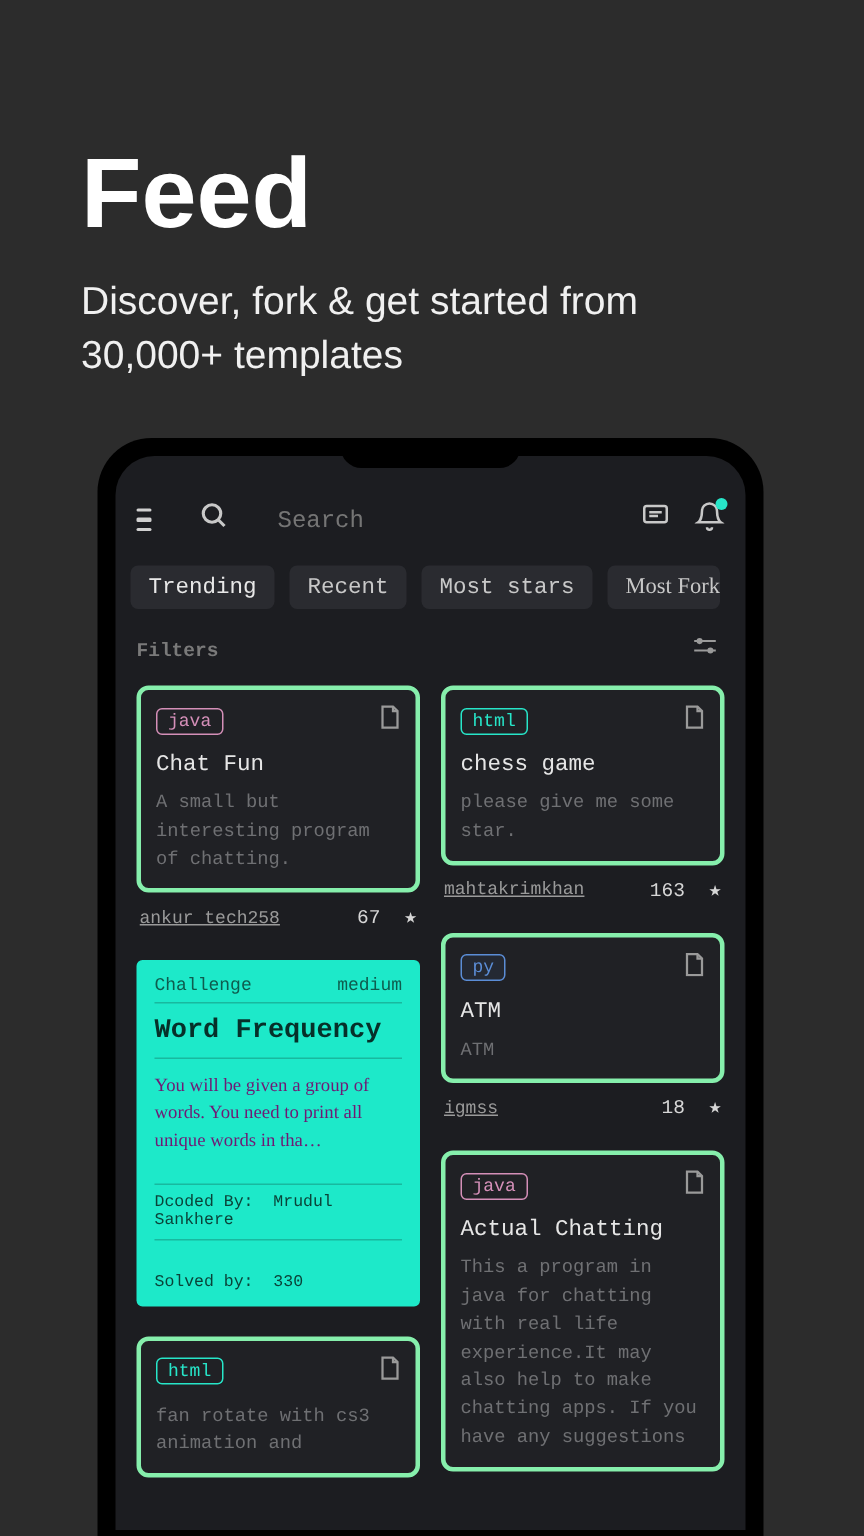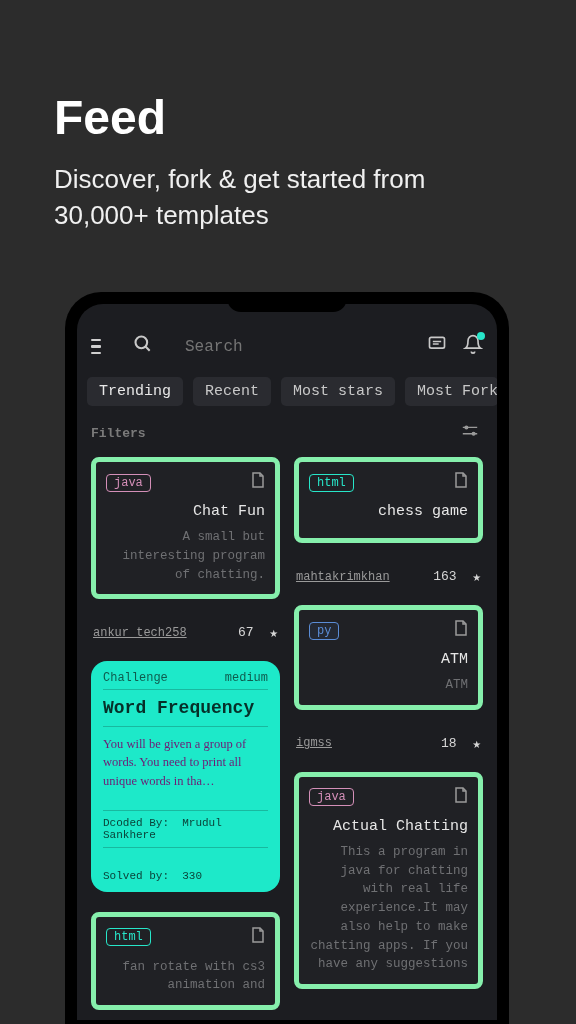--- a/index.html
+++ b/index.html
@@ -9,21 +9,21 @@
   width: 576px;
   height: 1024px;
   overflow: hidden;
   position: relative;
 }
 .hero {
   padding: 90px 54px 20px 54px;
   color: #fff;
 }
 .hero h1 {
-  font-size: 48px;
+  font-size: 66px;
   font-weight: 700;
   margin-bottom: 16px;
 }
 .hero p {
   font-size: 26px;
   font-weight: 400;
   line-height: 1.4;
   color: #f0f0f0;
 }
 .phone {
@@ -110,21 +110,21 @@
 .tab {
   background: #2a2b30;
   color: #c8c8c8;
   padding: 6px 12px;
   border-radius: 5px;
   font-size: 15px;
   font-family: 'Courier New', monospace;
   flex-shrink: 0;
 }
 .tab.active { color: #e8e8e8; }
-.tab.cut { padding-right: 0; }
+.tab.cut { padding-right: 0; font-family: Liberation Serif, serif; }
 .filters-row {
   display: flex;
   align-items: center;
   justify-content: space-between;
   padding: 8px 18px 14px 14px;
 }
 .filters-label {
   color: #7a7a7a;
   font-size: 13px;
   font-weight: bold;
@@ -132,24 +132,23 @@
 }
 .filter-toggle svg { width: 18px; height: 14px; }
 .grid {
   display: flex;
   gap: 14px;
   padding: 0 14px;
 }
 .col { flex: 1; display: flex; flex-direction: column; gap: 20px; min-width: 0; }
 .card {
   background: #202125;
-  border: 5px solid #86efac;
+  border: 3px solid #86efac;
   border-radius: 8px;
   padding: 10px;
-  text-align: right;
 }
 .card-head {
   display: flex;
   justify-content: space-between;
   align-items: center;
   margin-bottom: 10px;
 }
 .lang-tag {
   border: 1px solid;
   padding: 1px 7px;
@@ -170,21 +169,21 @@
 .card-desc {
   color: #6f7073;
   font-size: 12.5px;
   line-height: 1.5;
   font-family: 'Courier New', monospace;
 }
 .card-meta {
   display: flex;
   justify-content: space-between;
   align-items: center;
-  margin-top: 25px;
+  margin-top: 8px;
   padding: 0 2px;
 }
 .author {
   color: #9a9a9a;
   font-size: 12px;
   text-decoration: underline;
   font-family: 'Courier New', monospace;
   white-space: nowrap;
   overflow: hidden;
   text-overflow: ellipsis;
@@ -193,21 +192,21 @@
   color: #d6d6d6;
   font-size: 13px;
   font-family: 'Courier New', monospace;
   display: flex;
   align-items: center;
   gap: 16px;
 }
 .star-icon { font-size: 14px; }
 .challenge-card {
   background: #1de9c9;
-  border-radius: 16px;
+  border-radius: 4px;
   padding: 10px 12px;
   color: #0a2a24;
 }
 .challenge-head {
   display: flex;
   justify-content: space-between;
   font-size: 12px;
   font-family: 'Courier New', monospace;
   color: #0e5c4e;
   border-bottom: 1px solid rgba(10,42,36,0.25);
@@ -366,20 +365,21 @@
             <div class="card-head">
               <span class="lang-tag lang-html">html</span>
               <span class="file-icon">
                 <svg viewBox="0 0 14 16" fill="none" stroke="#9a9a9a" stroke-width="1.5">
                     <path d="M2 1h7l3 3v11H2z"></path>
                     <path d="M9 1v3h3"></path>
                   </svg>
               </span>
             </div>
             <div class="card-title">chess game</div>
+            <div class="card-desc">please give me some star.</div>
           </div>
           <div class="card-meta">
             <span class="author">mahtakrimkhan</span>
             <span class="stars">
                 <span>163</span>
                 <span class="star-icon">★</span>
               </span>
           </div>
         </div>
 

